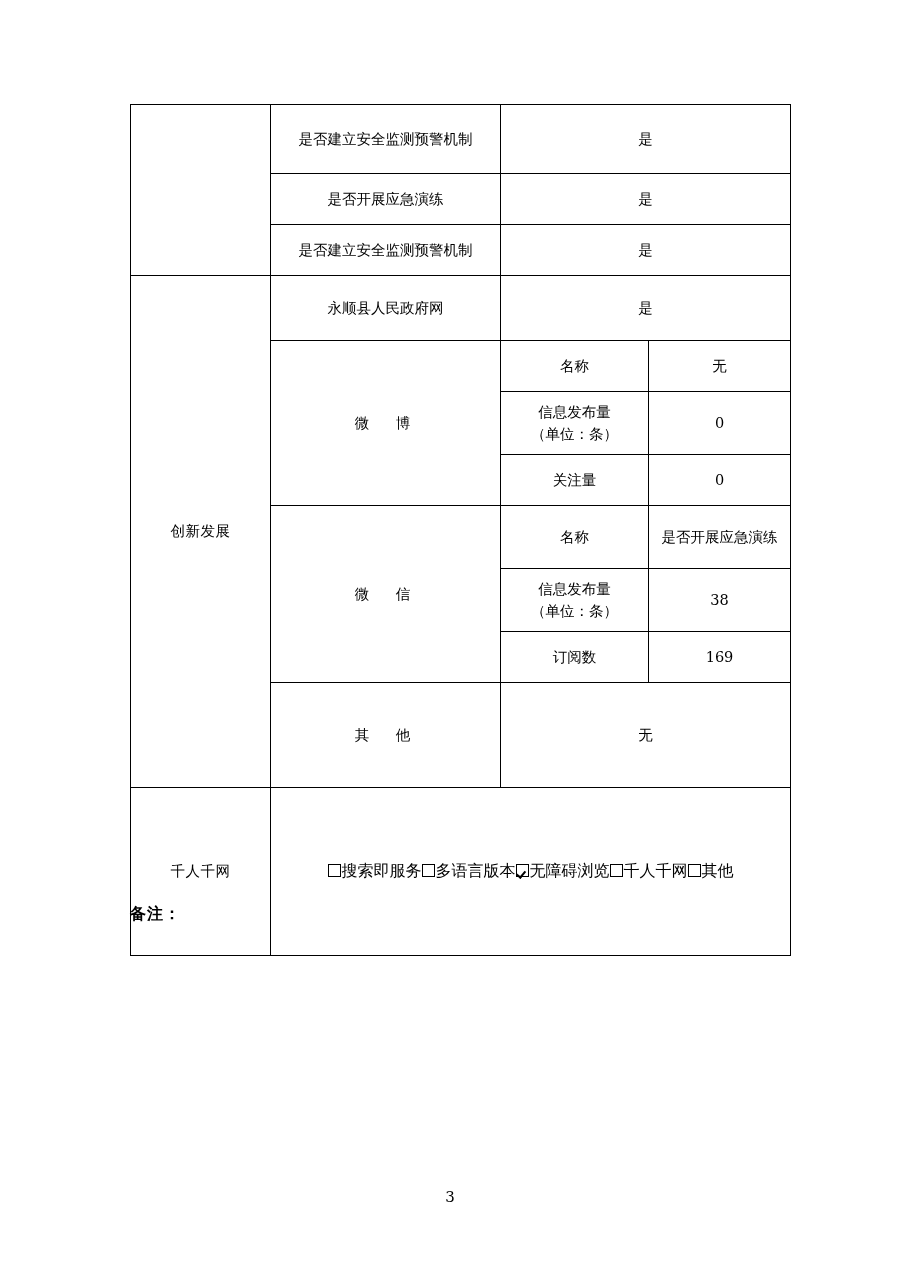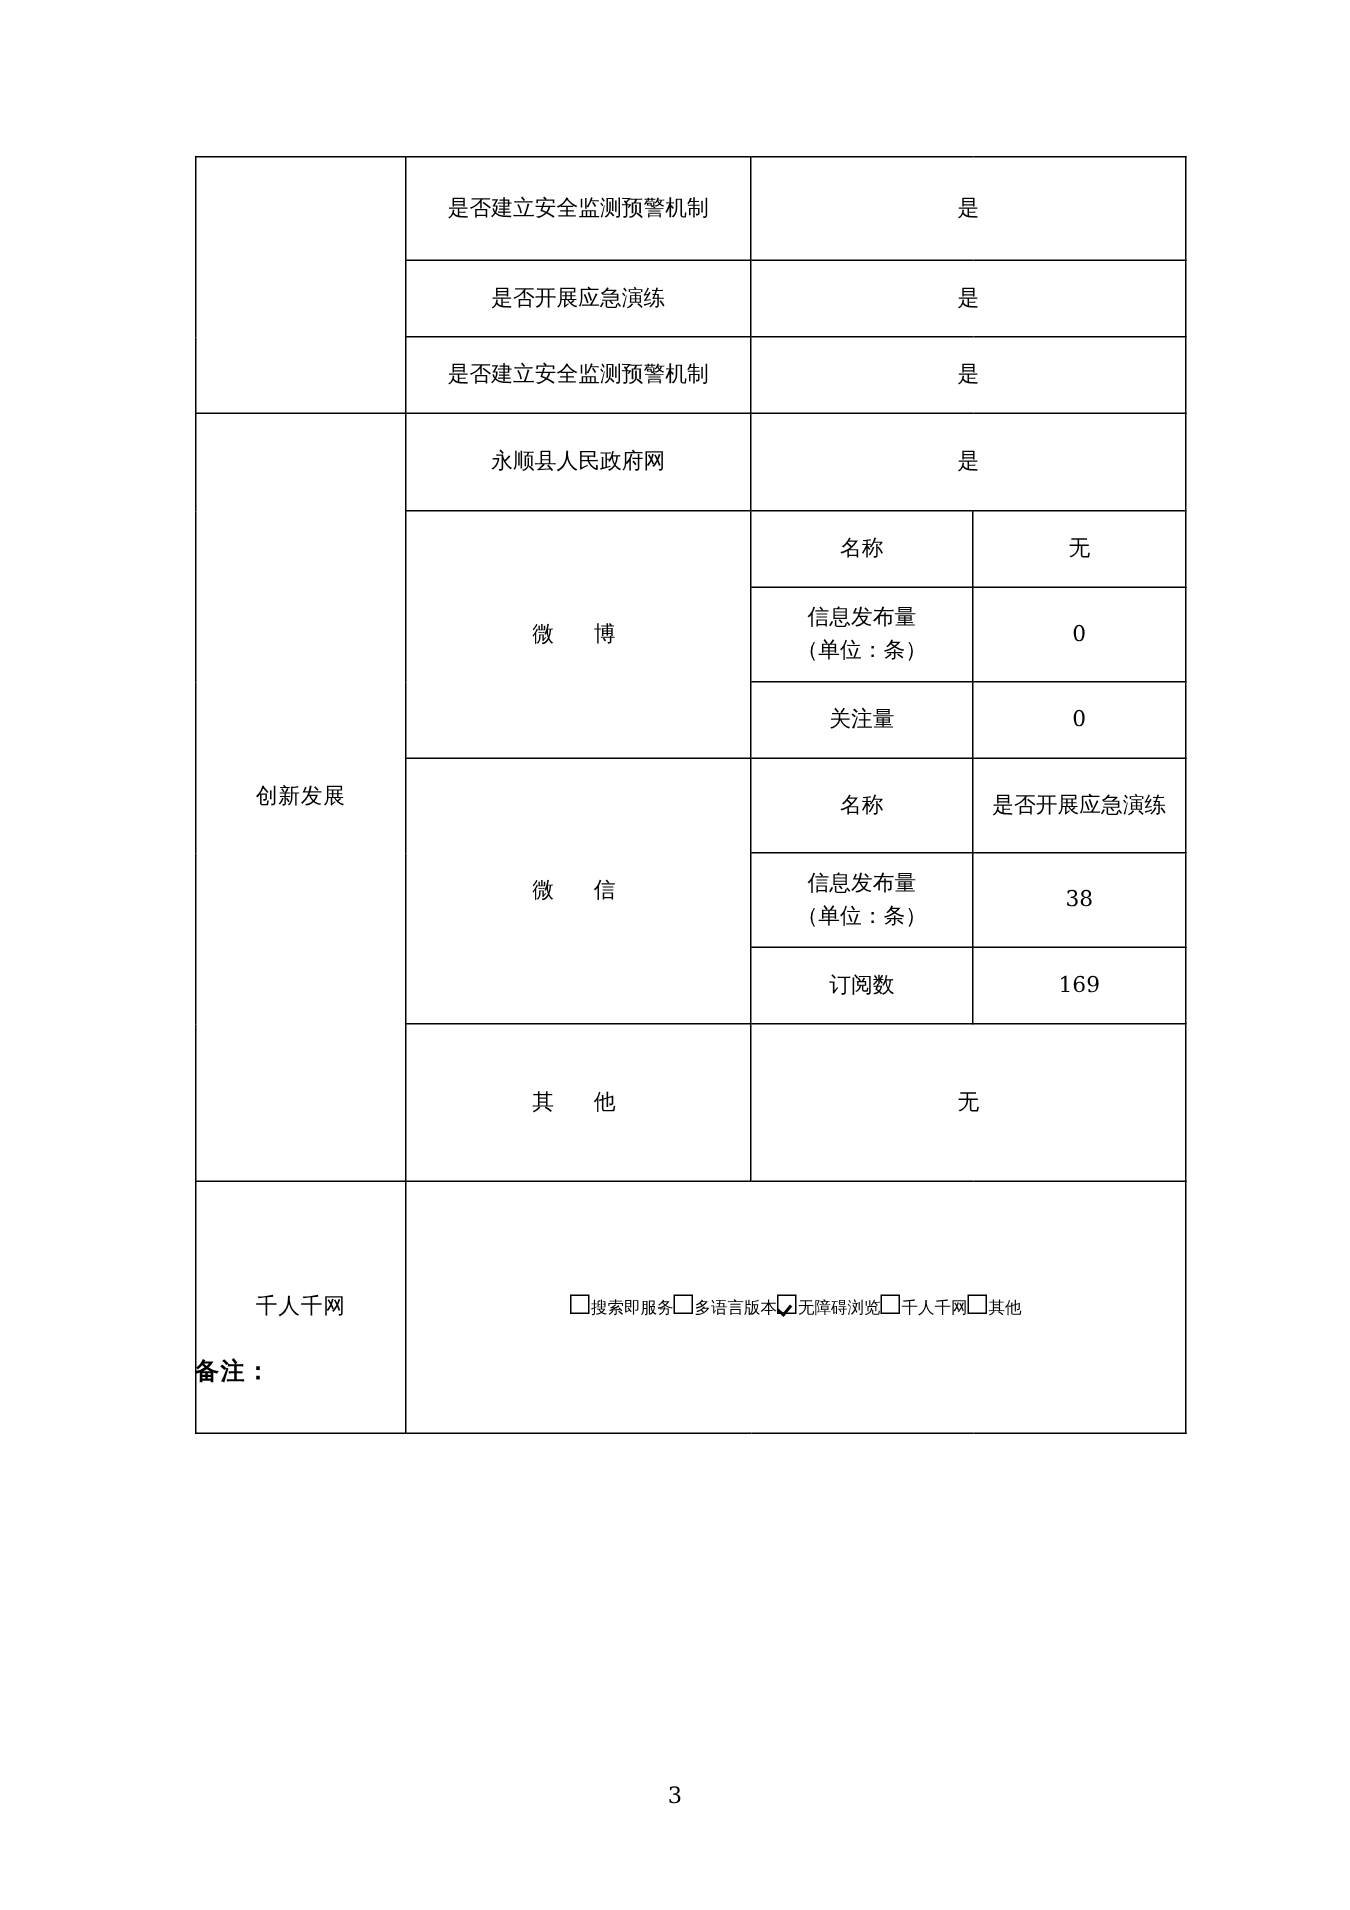--- a/index.html
+++ b/index.html
@@ -55,21 +55,21 @@
   }
   .page-number {
     position: absolute;
     left: 0;
     top: 1188px;
     width: 900px;
     text-align: center;
     font-size: 15px;
   }
   .innovation-line {
-    font-size: 11px;
+    font-size: 16px;
     white-space: nowrap;
     letter-spacing: 0px;
   }
   .cb {
     display: inline-block;
     width: 11px;
     height: 11px;
     border: 1.3px solid #000;
     position: relative;
     vertical-align: -1px;

